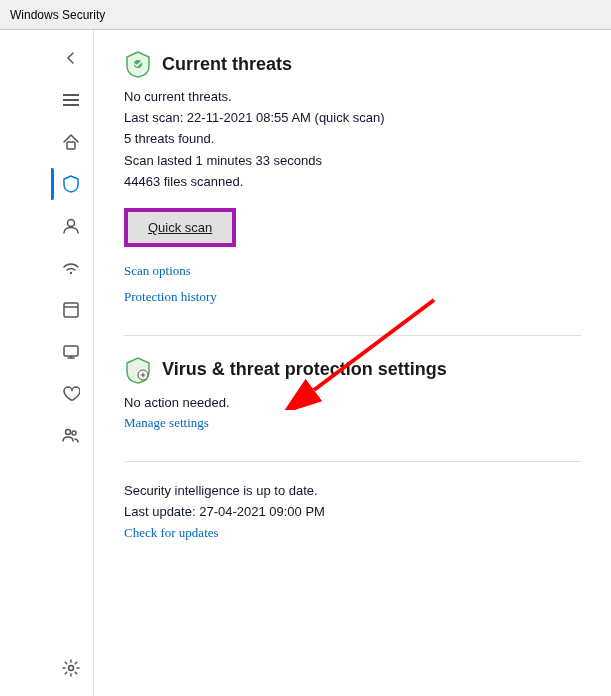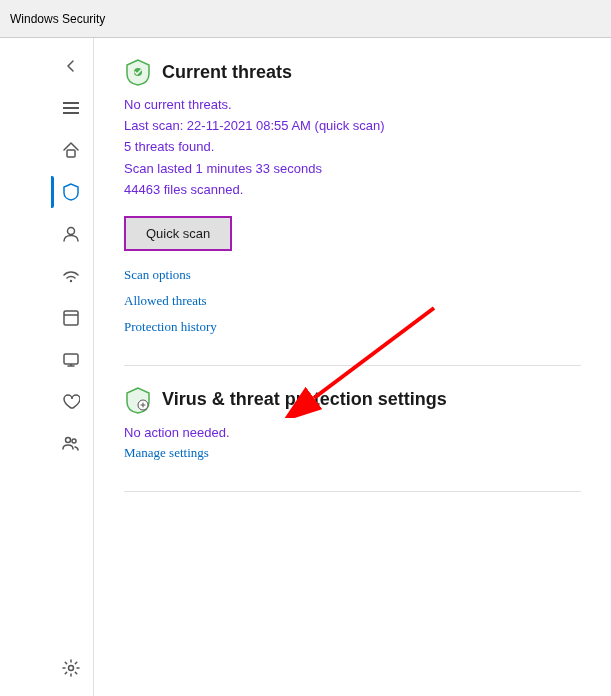--- a/index.html
+++ b/index.html
@@ -7,21 +7,21 @@
       font-family: 'Segoe UI', Arial, sans-serif;
       background: #fff;
       width: 611px;
       height: 696px;
       overflow: hidden;
       display: flex;
       flex-direction: column;
     }
     .title-bar {
       background: #f0f0f0;
-      height: 38px;
+      height: 30px;
       display: flex;
       align-items: center;
       padding: 0 10px;
       font-size: 12px;
       color: #000;
       border-bottom: 1px solid #ccc;
       flex-shrink: 0;
     }
     .app-body {
       display: flex;
@@ -86,34 +86,35 @@
     .section-title {
       font-size: 18px;
       font-weight: 600;
       color: #1a1a1a;
     }
     .section-body {
       padding-left: 0;
     }
     .info-text {
       font-size: 13px;
-      color: #6d28d9;
+      color: #0f172a;
       margin-bottom: 3px;
       line-height: 1.4;
     }
     .quick-scan-btn {
       margin-top: 14px;
       margin-bottom: 16px;
       background: #e0e0e0;
-      border: 2px solid #a21caf;
+      border: 4px solid #a21caf;
       padding: 8px 20px;
       font-size: 13px;
       cursor: pointer;
       font-family: 'Segoe UI', Arial, sans-serif;
       color: #1a1a1a;
+      text-decoration: underline;
     }
     .link {
       display: block;
       font-size: 13px;
       color: #0067c0;
       text-decoration: none;
       margin-bottom: 10px;
       cursor: pointer;
       font-family: Liberation Serif, serif;
     }
@@ -235,21 +236,20 @@
           <span class="section-title">Current threats</span>
         </div>
         <div class="section-body">
           <p class="info-text">No current threats.</p>
           <p class="info-text">Last scan: 22-11-2021 08:55 AM (quick scan)</p>
           <p class="info-text">5 threats found.</p>
           <p class="info-text">Scan lasted 1 minutes 33 seconds</p>
           <p class="info-text">44463 files scanned.</p>
           <button class="quick-scan-btn">Quick scan</button>
           <a class="link">Scan options</a>
-          <a class="link">Allowed threats</a>
           <a class="link">Protection history</a>
         </div>
       </div>
 
       <hr class="divider">
 
       <div class="section">
         <div class="section-header">
           <span class="section-icon">
             <svg width="28" height="28" viewBox="0 0 28 28" fill="none">
@@ -262,20 +262,25 @@
         </div>
         <div class="section-body">
           <p class="info-text">No action needed.</p>
           <a class="link">Manage settings</a>
         </div>
       </div>
 
       <hr class="divider">
 
       <div class="section">
+        <div class="section-body">
+          <p class="info-text">Security intelligence is up to date.</p>
+          <p class="info-text">Last update: 27-04-2021 09:00 PM</p>
+          <a class="link">Check for updates</a>
+        </div>
       </div>
 
     </div>
 
     <svg class="red-arrow" viewBox="0 0 200 120">
       <defs>
         <marker id="arrowhead" markerWidth="10" markerHeight="7" refX="0" refY="3.5" orient="auto">
           <polygon points="0 0, 10 3.5, 0 7" fill="red"></polygon>
         </marker>
       </defs>

